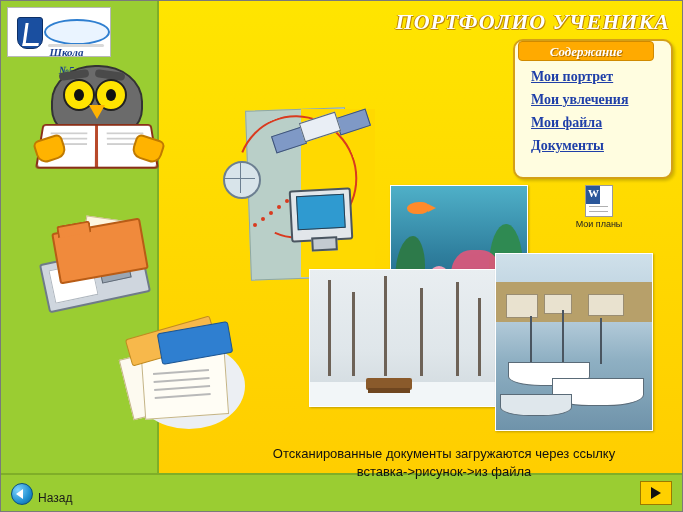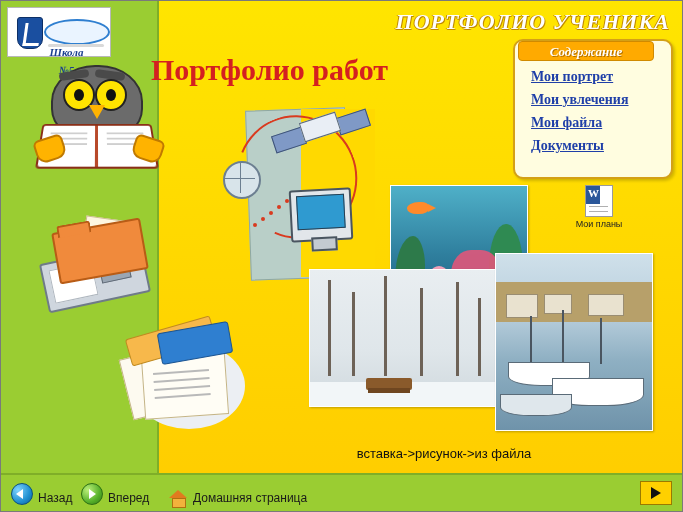--- a/index.html
+++ b/index.html
@@ -730,21 +730,20 @@
   <div class="bg-bottom"></div>
 
   <div class="logo-box">
     <div class="logo-shield"></div>
     <div class="logo-oval"></div>
     <div class="logo-text">Школа №5</div>
     <div class="logo-underline"></div>
   </div>
 
   <div class="header-title">ПОРТФОЛИО УЧЕНИКА</div>
-  <div class="slide-title">Портфолио работ</div>
 
   <div class="contents-panel"></div>
   <div class="contents-header">Содержание</div>
   <div class="contents-links">
     <a>Мои портрет</a>
     <a>Мои увлечения</a>
     <a>Мои файла</a>
     <a>Документы</a>
   </div>
 
@@ -838,30 +837,23 @@
     <div class="boats-house" style="left:92px;width:34px;height:20px;"></div>
     <div class="mast" style="left:34px;top:62px;height:48px;"></div>
     <div class="mast" style="left:66px;top:56px;height:54px;"></div>
     <div class="mast" style="left:104px;top:64px;height:46px;"></div>
     <div class="boat" style="left:12px;top:108px;width:80px;height:22px;"></div>
     <div class="boat" style="left:56px;top:124px;width:90px;height:26px;"></div>
     <div class="boat" style="left:4px;top:140px;width:70px;height:20px;background:#dfe7ec;"></div>
   </div>
 
   <div class="caption">
+    <div>Отсканированные документы загружаются через ссылку</div>
     <div>вставка-&gt;рисунок-&gt;из файла</div>
   </div>
 
   <div class="nav-btn" style="left:10px;">
     <div class="nav-circle back"></div>
     <span class="nav-label">Назад</span>
   </div>
-  <div class="nav-btn" style="left:80px;">
-    <div class="nav-circle green fwd"></div>
-    <span class="nav-label">Вперед</span>
-  </div>
-  <div class="home-btn">
-    <div class="home-icon"></div>
-    <span class="home-label">Домашняя страница</span>
-  </div>
   <div class="next-btn"></div>
 
 </div>
 
 </body></html>

